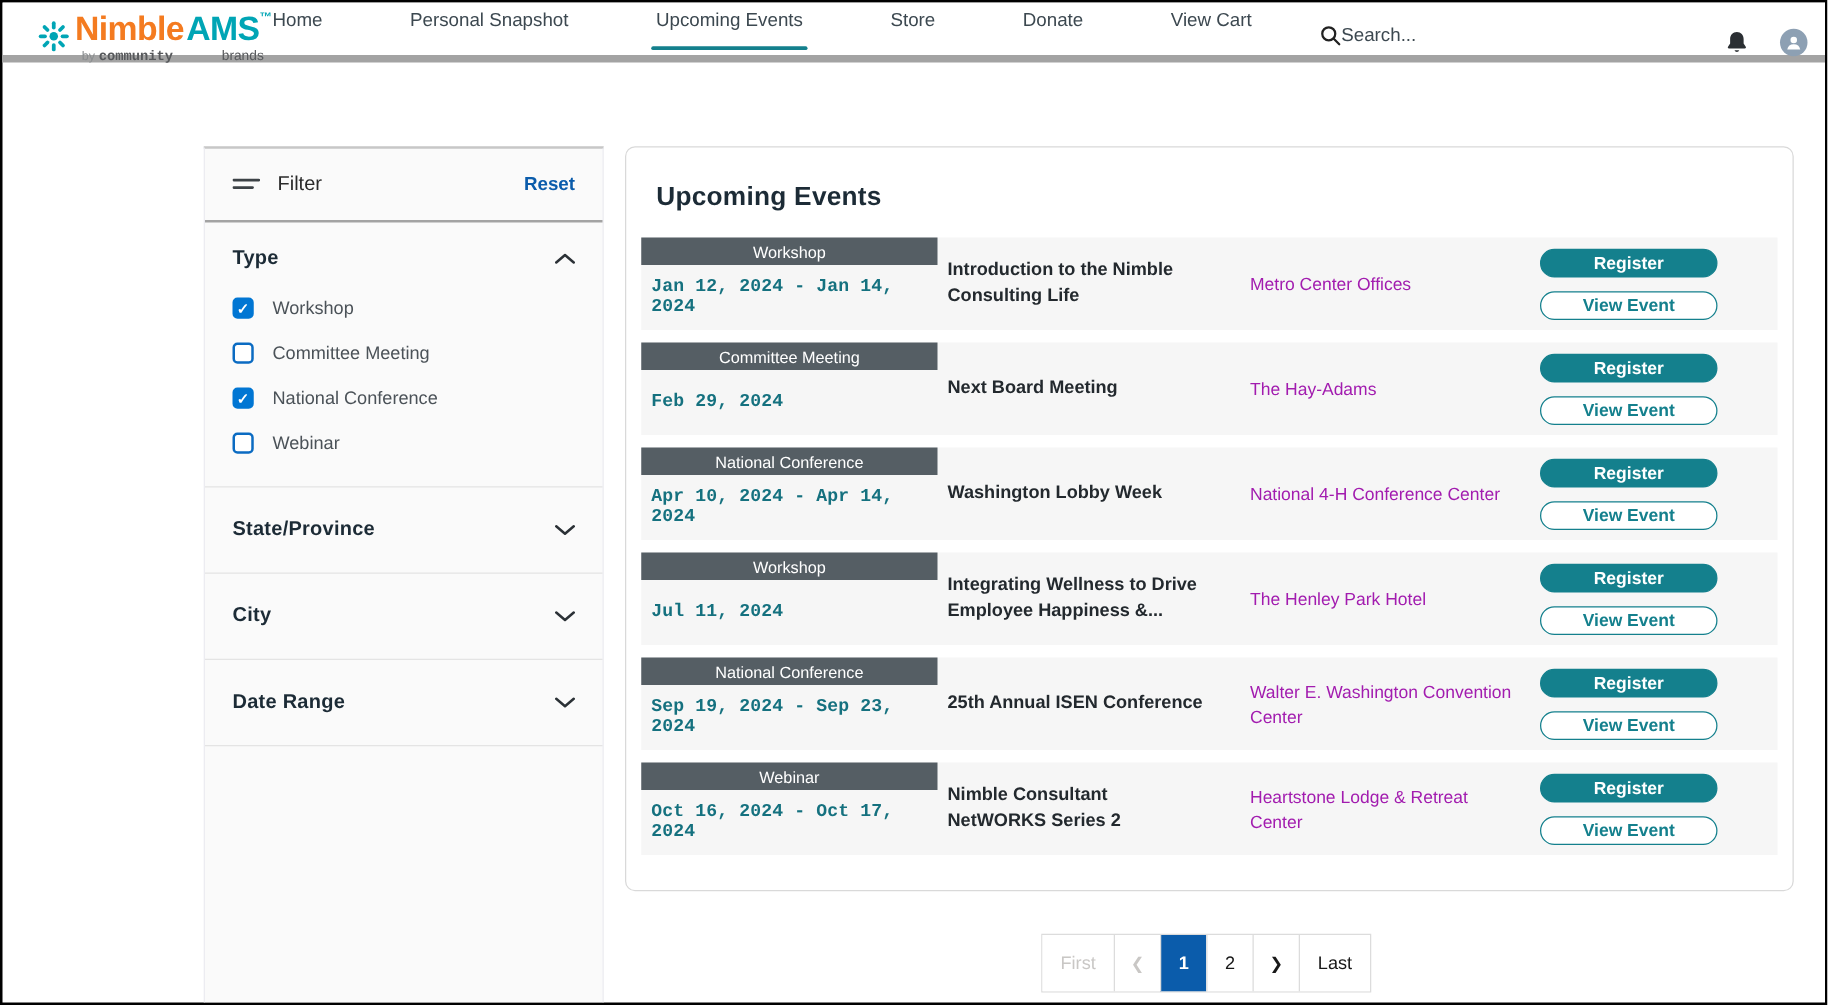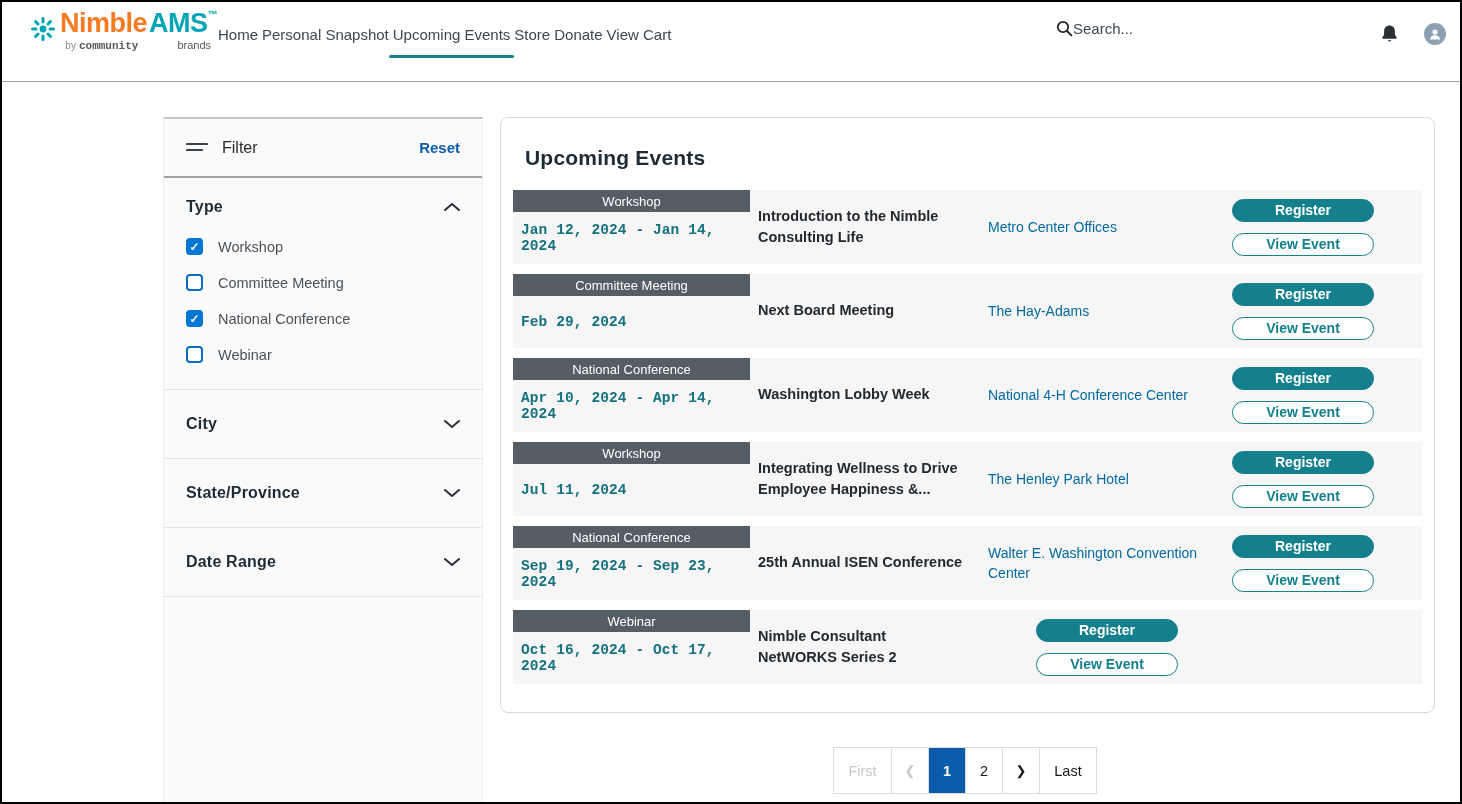--- a/index.html
+++ b/index.html
@@ -1,34 +1,34 @@
 <!DOCTYPE html>
 <html><head>
 <meta charset="utf-8">
 <style>
   * { margin:0; padding:0; box-sizing:border-box; }
   html,body { background:#ffffff; }
   body { font-family:"Liberation Sans", sans-serif; }
   .viewport { position:relative; width:1462px; height:804px; border:2px solid #000; background:#fff; overflow:hidden; }
 
   
-  .navbar { position:absolute; top:0; left:0; right:0; height:80px; background:#fff; border-bottom:1px solid #a3a3a3; }
+  .navbar { position:absolute; top:0; left:0; right:0; height:48px; background:#fff; border-bottom:6px solid #a3a3a3; }
   .logo { position:absolute; left:28px; top:8px; display:flex; align-items:flex-start; }
   .logo-star { margin-top:6px; margin-right:4px; }
   .logo-text { display:flex; flex-direction:column; align-items:flex-end; line-height:1; }
   .logo-main { font-size:27px; font-weight:bold; letter-spacing:-0.5px; }
   .logo-main .p1 { color:#F47B20; }
   .logo-main .p2 { color:#00A5B5; margin-left:2px; }
   .logo-main .tm { color:#00A5B5; font-size:10px; vertical-align:top; }
   .logo-byline { font-size:11px; color:#6b6f72; margin-top:3px; margin-right:6px; }
   .logo-byline .by { font-size:10px; color:#8a8d8f; }
   .logo-byline .cb1 { font-weight:bold; color:#57595c;font-family:Liberation Mono, monospace; }
   .logo-byline .cb2 { color:#57595c;margin-left:39px; }
 
-  .nav-items { position:absolute; left:214px; top:0; height:64px; display:flex; align-items:center; }
+  .nav-items { position:absolute; left:214px; top:0; height:64px; display:flex; align-items:flex-start; gap:66px; }
   .nav-item { position:relative; font-size:15px; color:#3c4850; cursor:pointer; white-space:nowrap; padding:6px 2px; }
   .nav-item .underline { display:none; }
   .nav-item.active .underline { display:block; position:absolute; left:-2px; right:-2px; bottom:-9px; height:3px; background:#14808D; border-radius:2px; }
 
   .search-box { position:absolute; left:1054px; top:18px; display:flex; align-items:center; gap:0; width:240px; }
   .search-input { border:none; outline:none; font-size:15px; color:#3c4850; background:transparent; width:180px; font-family:"Liberation Sans", sans-serif; }
   .search-input::placeholder { color:#3c4850; opacity:1; }
 
   .bell { position:absolute; left:1378px; top:22px; cursor:pointer; }
   .avatar { position:absolute; left:1422px; top:21px; width:22px; height:22px; border-radius:50%; background:#8DA0B3; display:flex; align-items:center; justify-content:center; cursor:pointer; }
@@ -53,21 +53,21 @@
 
   
   .events-card { position:absolute; left:498px; top:115px; width:935px; height:596px; background:#fff; border:1px solid #d9d9d9; border-radius:8px; }
   .card-title { padding:28px 24px 20px 24px; font-size:21px; font-weight:bold; color:#1C2B36; letter-spacing:0.2px; }
   .rows { padding:0 12px; }
   .event-row { height:74px; margin-bottom:10px; background:#f6f6f6; display:grid; grid-template-columns:237px 238px 238px 1fr; }
   .col-left { display:flex; flex-direction:column; }
   .badge { height:22px; background:#555E64; color:#fff; font-size:13px; display:flex; align-items:center; justify-content:center; }
   .date { flex:1; display:flex; align-items:center; padding:0 8px; color:#15717F; font-size:14.5px; font-weight:bold; letter-spacing:0.1px;font-family:Liberation Mono, monospace; }
   .col-title { display:flex; align-items:center; padding:4px 20px 4px 8px; font-size:14.5px; font-weight:bold; color:#23292E; line-height:1.45; }
-  .col-loc { display:flex; align-items:center; padding:4px 16px 4px 0; font-size:14px; color:#0369a1; line-height:1.45; }
+  .col-loc { display:flex; align-items:center; padding:4px 16px 4px 0; font-size:14px; color:#a21caf; line-height:1.45;margin-left:12px; }
   .col-actions { display:flex; flex-direction:column; align-items:flex-end; justify-content:center; gap:11px; padding-right:48px; }
   .btn { width:142px; height:23px; border-radius:12px; font-size:14px; font-weight:bold; font-family:"Liberation Sans", sans-serif; cursor:pointer; display:flex; align-items:center; justify-content:center; }
   .btn-register { background:#14808D; color:#fff; border:1px solid #14808D; }
   .btn-view { background:#fff; color:#14808D; border:1px solid #14808D; }
 
   
   .pagination { position:absolute; left:831px; top:745px; display:flex; background:#fff; border:1px solid #dcdcdc; }
   .page-cell { height:45px; display:flex; align-items:center; justify-content:center; font-size:14.5px; color:#181818; border-left:1px solid #dcdcdc; cursor:pointer; background:#fff; }
   .page-cell:first-child { border-left:none; }
   .page-cell.wide { width:57px; }
@@ -176,29 +176,29 @@
           <span class="cb-label">National Conference</span>
         </div>
         <div class="cb-row">
           <span class="cb"></span>
           <span class="cb-label">Webinar</span>
         </div>
       </div>
     </div>
 
     <div class="collapsed-section">
-      <span class="section-label">City</span>
+      <span class="section-label">State/Province</span>
       <span>
         <svg width="16" height="10" viewBox="0 0 16 10">
             <polyline points="1,2 8,8 15,2" fill="none" stroke="#2b3136" stroke-width="2" stroke-linecap="round" stroke-linejoin="round"></polyline>
           </svg>
       </span>
     </div>
     <div class="collapsed-section">
-      <span class="section-label">State/Province</span>
+      <span class="section-label">City</span>
       <span>
         <svg width="16" height="10" viewBox="0 0 16 10">
             <polyline points="1,2 8,8 15,2" fill="none" stroke="#2b3136" stroke-width="2" stroke-linecap="round" stroke-linejoin="round"></polyline>
           </svg>
       </span>
     </div>
     <div class="collapsed-section">
       <span class="section-label">Date Range</span>
       <span>
         <svg width="16" height="10" viewBox="0 0 16 10">
@@ -277,20 +277,21 @@
           <button class="btn btn-view">View Event</button>
         </div>
       </div>
 
       <div class="event-row">
         <div class="col-left">
           <div class="badge">Webinar</div>
           <div class="date">Oct 16, 2024 - Oct 17, 2024</div>
         </div>
         <div class="col-title">Nimble Consultant NetWORKS Series 2</div>
+        <div class="col-loc">Heartstone Lodge &amp; Retreat Center</div>
         <div class="col-actions">
           <button class="btn btn-register">Register</button>
           <button class="btn btn-view">View Event</button>
         </div>
       </div>
 
     </div>
   </main>
 
   <div class="pagination">

